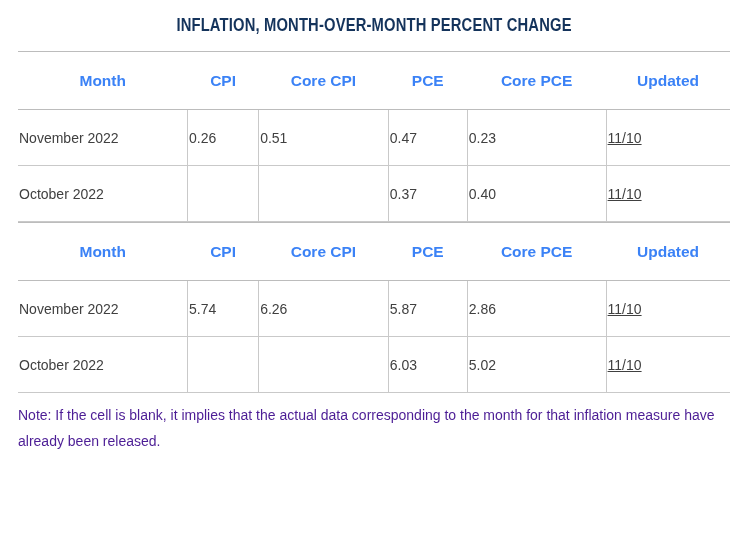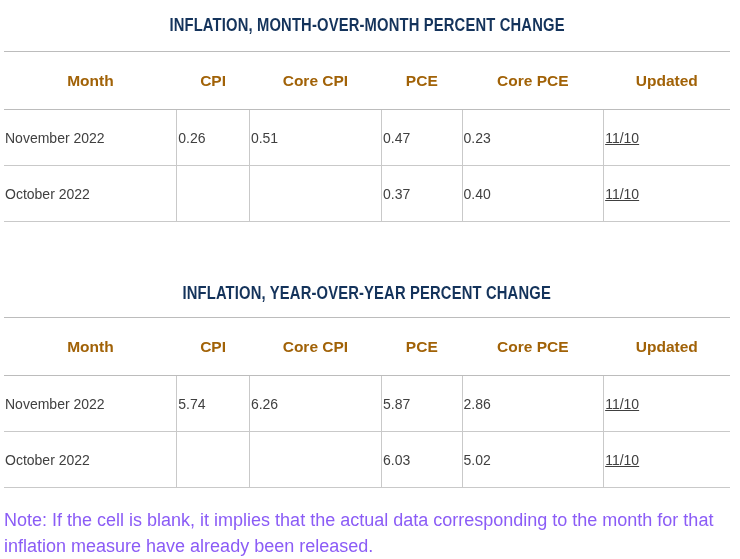--- a/index.html
+++ b/index.html
@@ -8,21 +8,21 @@
     padding: 0;
     background: #ffffff;
     font-family: "Liberation Sans", sans-serif;
   }
   body {
     width: 740px;
     height: 559px;
     overflow: hidden;
   }
   .page {
-    padding: 0 10px 0 4px;
+    padding: 0 10px 0 18px;
     border-radius: 11px;
   }
 
   
   .table-title {
     margin: 0 0 15px 0;
     padding-top: 14px;
     text-align: center;
     font-size: 18px;
     font-weight: bold;
@@ -45,21 +45,21 @@
   
   table.inflation {
     width: 100%;
     border-collapse: collapse;
     table-layout: fixed;
   }
   table.inflation thead th {
     height: 58px;
     border-top: 1px solid #bcbcbc;
     border-bottom: 1px solid #bcbcbc;
-    color: #a16207;
+    color: #3b82f6;
     font-size: 15.5px;
     font-weight: bold;
     text-align: center;
     vertical-align: middle;
   }
   table.inflation tbody td {
     height: 56px;
     border: 1px solid #c9c9c9;
     color: #404040;
     font-size: 14px;
@@ -71,24 +71,24 @@
 
   col.c-month   { width: 23.8%; }
   col.c-cpi     { width: 10.0%; }
   col.c-corecpi { width: 18.2%; }
   col.c-pce     { width: 11.1%; }
   col.c-corepce { width: 19.5%; }
   col.c-updated { width: 17.4%; }
 
   
   .note {
-    margin: 19px 0 0 0;
+    margin: 9px 0 0 0;
     max-width: 712px;
-    color: #8b5cf6;
-    font-size: 18px;
+    color: #4c1d95;
+    font-size: 14px;
     line-height: 26px;
   }
 </style>
 </head>
 <body>
 
 <div class="page">
 
   <section>
     <h2 class="table-title">
@@ -128,23 +128,20 @@
           <td></td>
           <td>0.37</td>
           <td>0.40</td>
           <td>11/10</td>
         </tr>
       </tbody>
     </table>
   </section>
 
   <section>
-    <h2 class="table-title second">
-      <span class="condensed">INFLATION, YEAR-OVER-YEAR PERCENT CHANGE</span>
-    </h2>
     <table class="inflation">
       <colgroup>
         <col class="c-month">
           <col class="c-cpi">
           <col class="c-corecpi">
         <col class="c-pce">
           <col class="c-corepce">
           <col class="c-updated">
       </colgroup>
       <thead>

